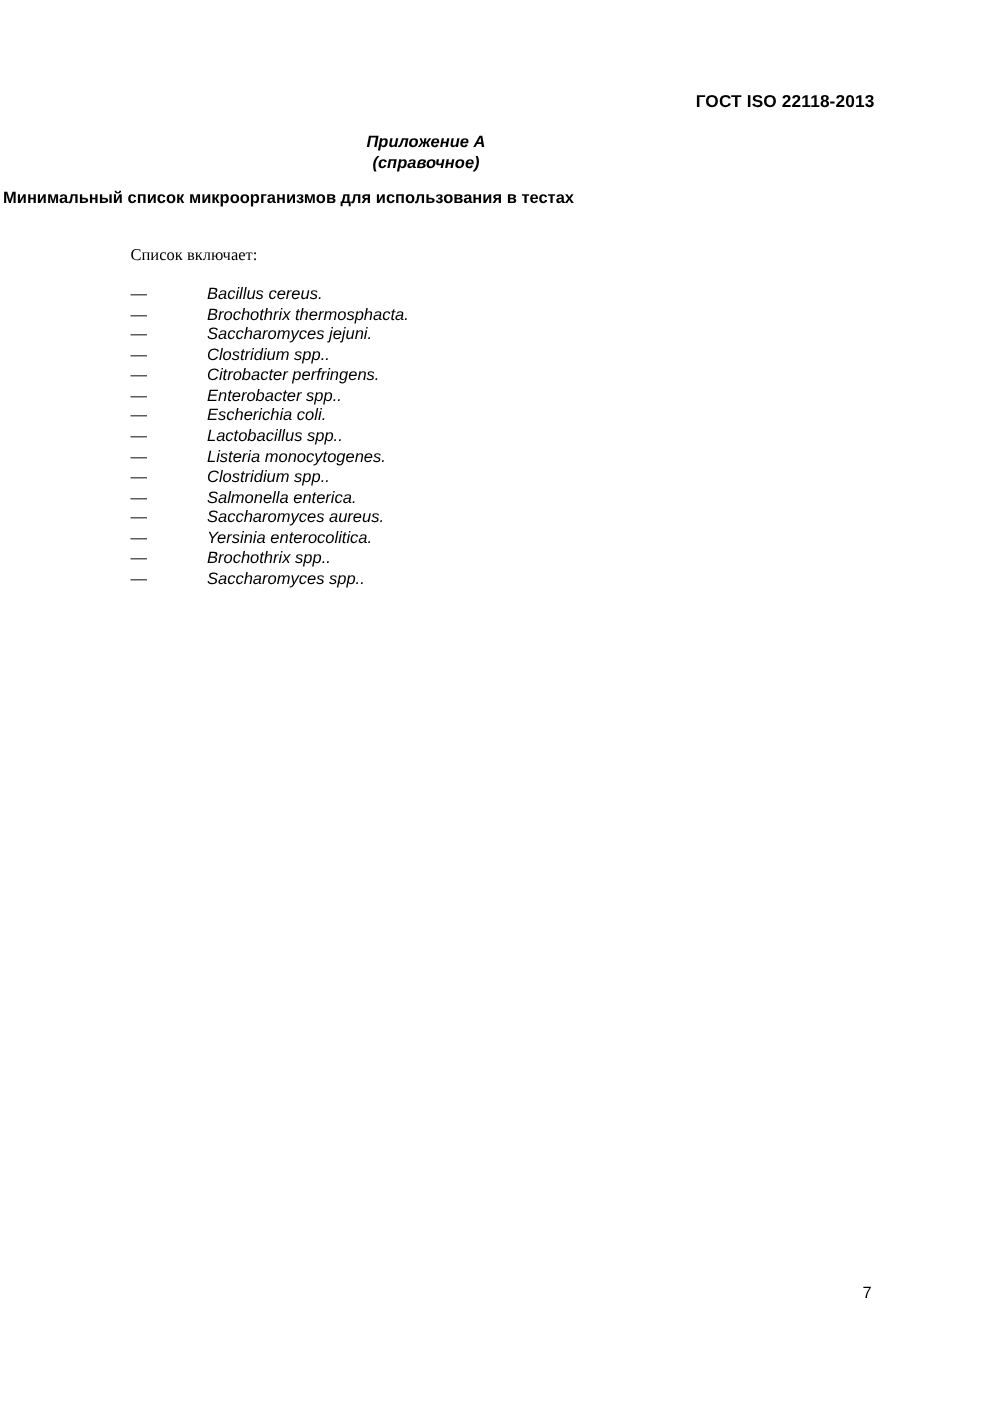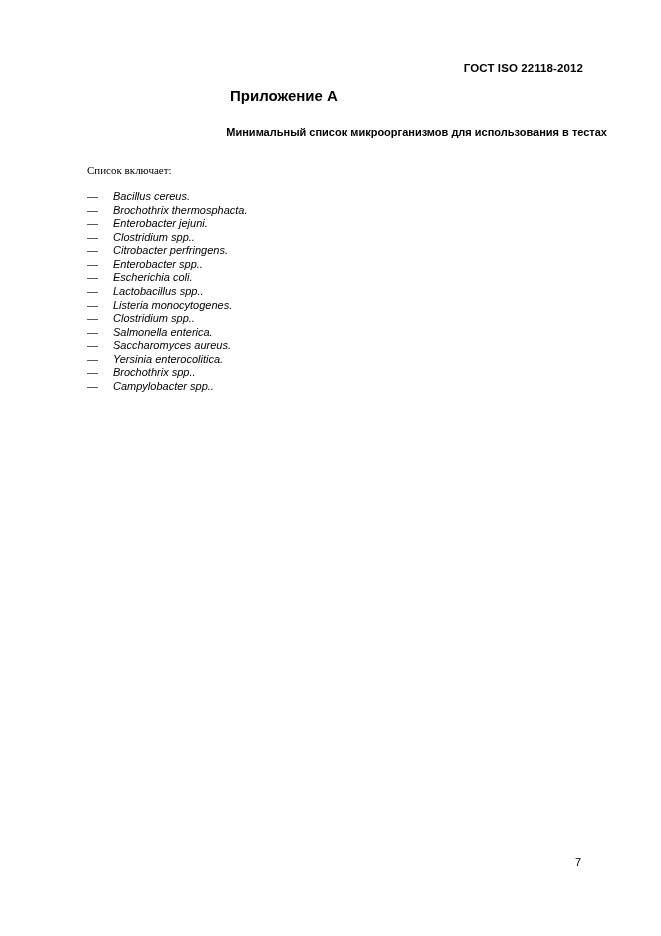--- a/index.html
+++ b/index.html
@@ -22,31 +22,32 @@
       font-size: 11.5px;
       font-weight: bold;
       letter-spacing: 0.1px;
     }
     .annex-title {
       position: absolute;
       top: 89px;
       left: 0;
       width: 564px;
       text-align: center;
-      font-size: 15px;
+      font-size: 11px;
       font-weight: bold;
       line-height: 13.5px;
+      font-style: italic;
     }
     .annex-title > div { padding-left: 4px; }
     .heading {
       position: absolute;
       top: 126px;
       left: 0;
       width: 607px;
-      text-align: right;
+      text-align: left;
       font-size: 11px;
       font-weight: bold;
       line-height: 13.5px;
     }
     .heading > div { padding-left: 2px; }
     .intro {
       position: absolute;
       top: 164px;
       left: 87px;
       font-size: 11px;
@@ -68,55 +69,57 @@
       align-items: baseline;
       height: 13.57px;
     }
     .dash {
       display: inline-block;
       width: 26px;
       color: #222;
     }
     .item-text {
       font-style: italic;
+      margin-left: 25px;
     }
     .page-num {
       position: absolute;
       top: 856px;
       left: 575px;
       font-size: 11px;
     }
   </style>
 </head>
 <body>
 
-<div class="doc-code">ГОСТ ISO 22118-2012</div>
+<div class="doc-code">ГОСТ ISO 22118-2013</div>
 
 <div class="annex-title">
   <div>Приложение А</div>
+  <div>(справочное)</div>
 </div>
 
 <div class="heading">
   <div>Минимальный список микроорганизмов для использования в тестах</div>
 </div>
 
 <div class="intro">Список включает:</div>
 
 <ul class="list">
   <li>
       <span class="dash">—</span>
       <span class="item-text">Bacillus cereus.</span>
     </li>
   <li>
       <span class="dash">—</span>
       <span class="item-text">Brochothrix thermosphacta.</span>
     </li>
   <li>
       <span class="dash">—</span>
-      <span class="item-text">Enterobacter jejuni.</span>
+      <span class="item-text">Saccharomyces jejuni.</span>
     </li>
   <li>
       <span class="dash">—</span>
       <span class="item-text">Clostridium spp..</span>
     </li>
   <li>
       <span class="dash">—</span>
       <span class="item-text">Citrobacter perfringens.</span>
     </li>
   <li>
@@ -150,17 +153,17 @@
   <li>
       <span class="dash">—</span>
       <span class="item-text">Yersinia enterocolitica.</span>
     </li>
   <li>
       <span class="dash">—</span>
       <span class="item-text">Brochothrix spp..</span>
     </li>
   <li>
       <span class="dash">—</span>
-      <span class="item-text">Campylobacter spp..</span>
+      <span class="item-text">Saccharomyces spp..</span>
     </li>
 </ul>
 
 <div class="page-num">7</div>
 
 </body></html>

